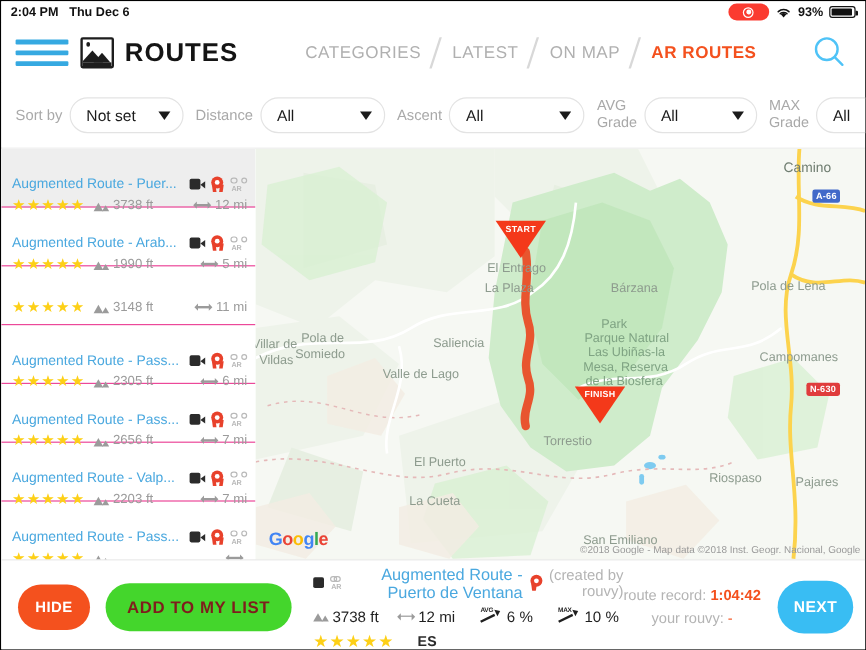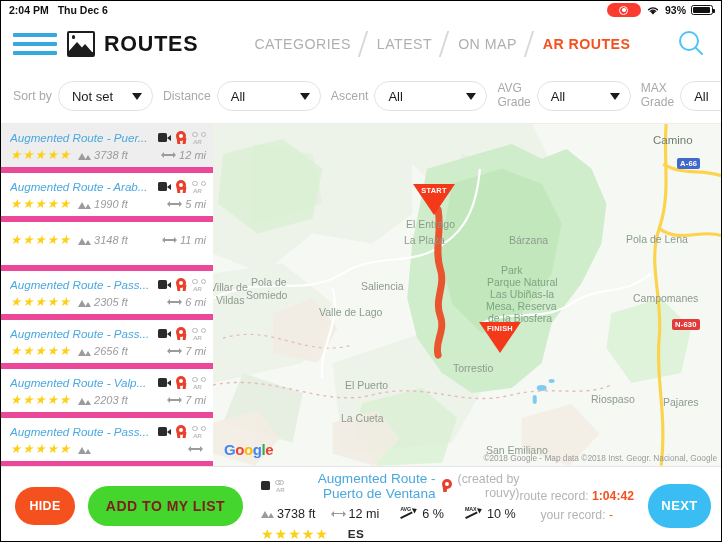--- a/index.html
+++ b/index.html
@@ -154,24 +154,23 @@
     display: flex; height: 343px;
     border-top: 1px solid #ececec;
   }
 
   
   .routelist {
     width: 212px; flex: 0 0 212px;
     background: #fff; overflow: hidden; position: relative;
   }
   .route-row {
-    padding: 7px 7px 6px 9px;
-    border-bottom: 6px solid #ec4899;
+    padding: 23px 7px 6px 9px;
+    border-bottom: 1px solid #ec4899;
     height: 49px;
-    font-style: italic;
   }
   .route-row.selected { background: #eeeeee; }
   .rr-top { display: flex; align-items: center; }
   .rr-name {
     font-size: 11.6px; color: #4aa8df; white-space: nowrap;
     overflow: hidden; flex: 1;
   }
   .rr-icons { display: flex; align-items: center; gap: 5px; margin-left: 4px; }
   .ic-cam { width: 13px; height: 9px; position: relative; }
   .ic-cam .bd { position: absolute; left: 0; top: 0; width: 9px; height: 9px; background: #2b2b2b; border-radius: 1.5px; }
@@ -899,20 +898,20 @@
         <span class="d-lang">ES</span>
       </div>
     </div>
 
     <div class="records">
       <div>
         <span>route record:</span>
         <span class="val">1:04:42</span>
       </div>
       <div>
-        <span>your record:</span>
+        <span>your rouvy:</span>
         <span class="val dim">-</span>
       </div>
     </div>
 
     <div class="btn-next">NEXT</div>
   </div>
 </div>
 
 </body></html>

